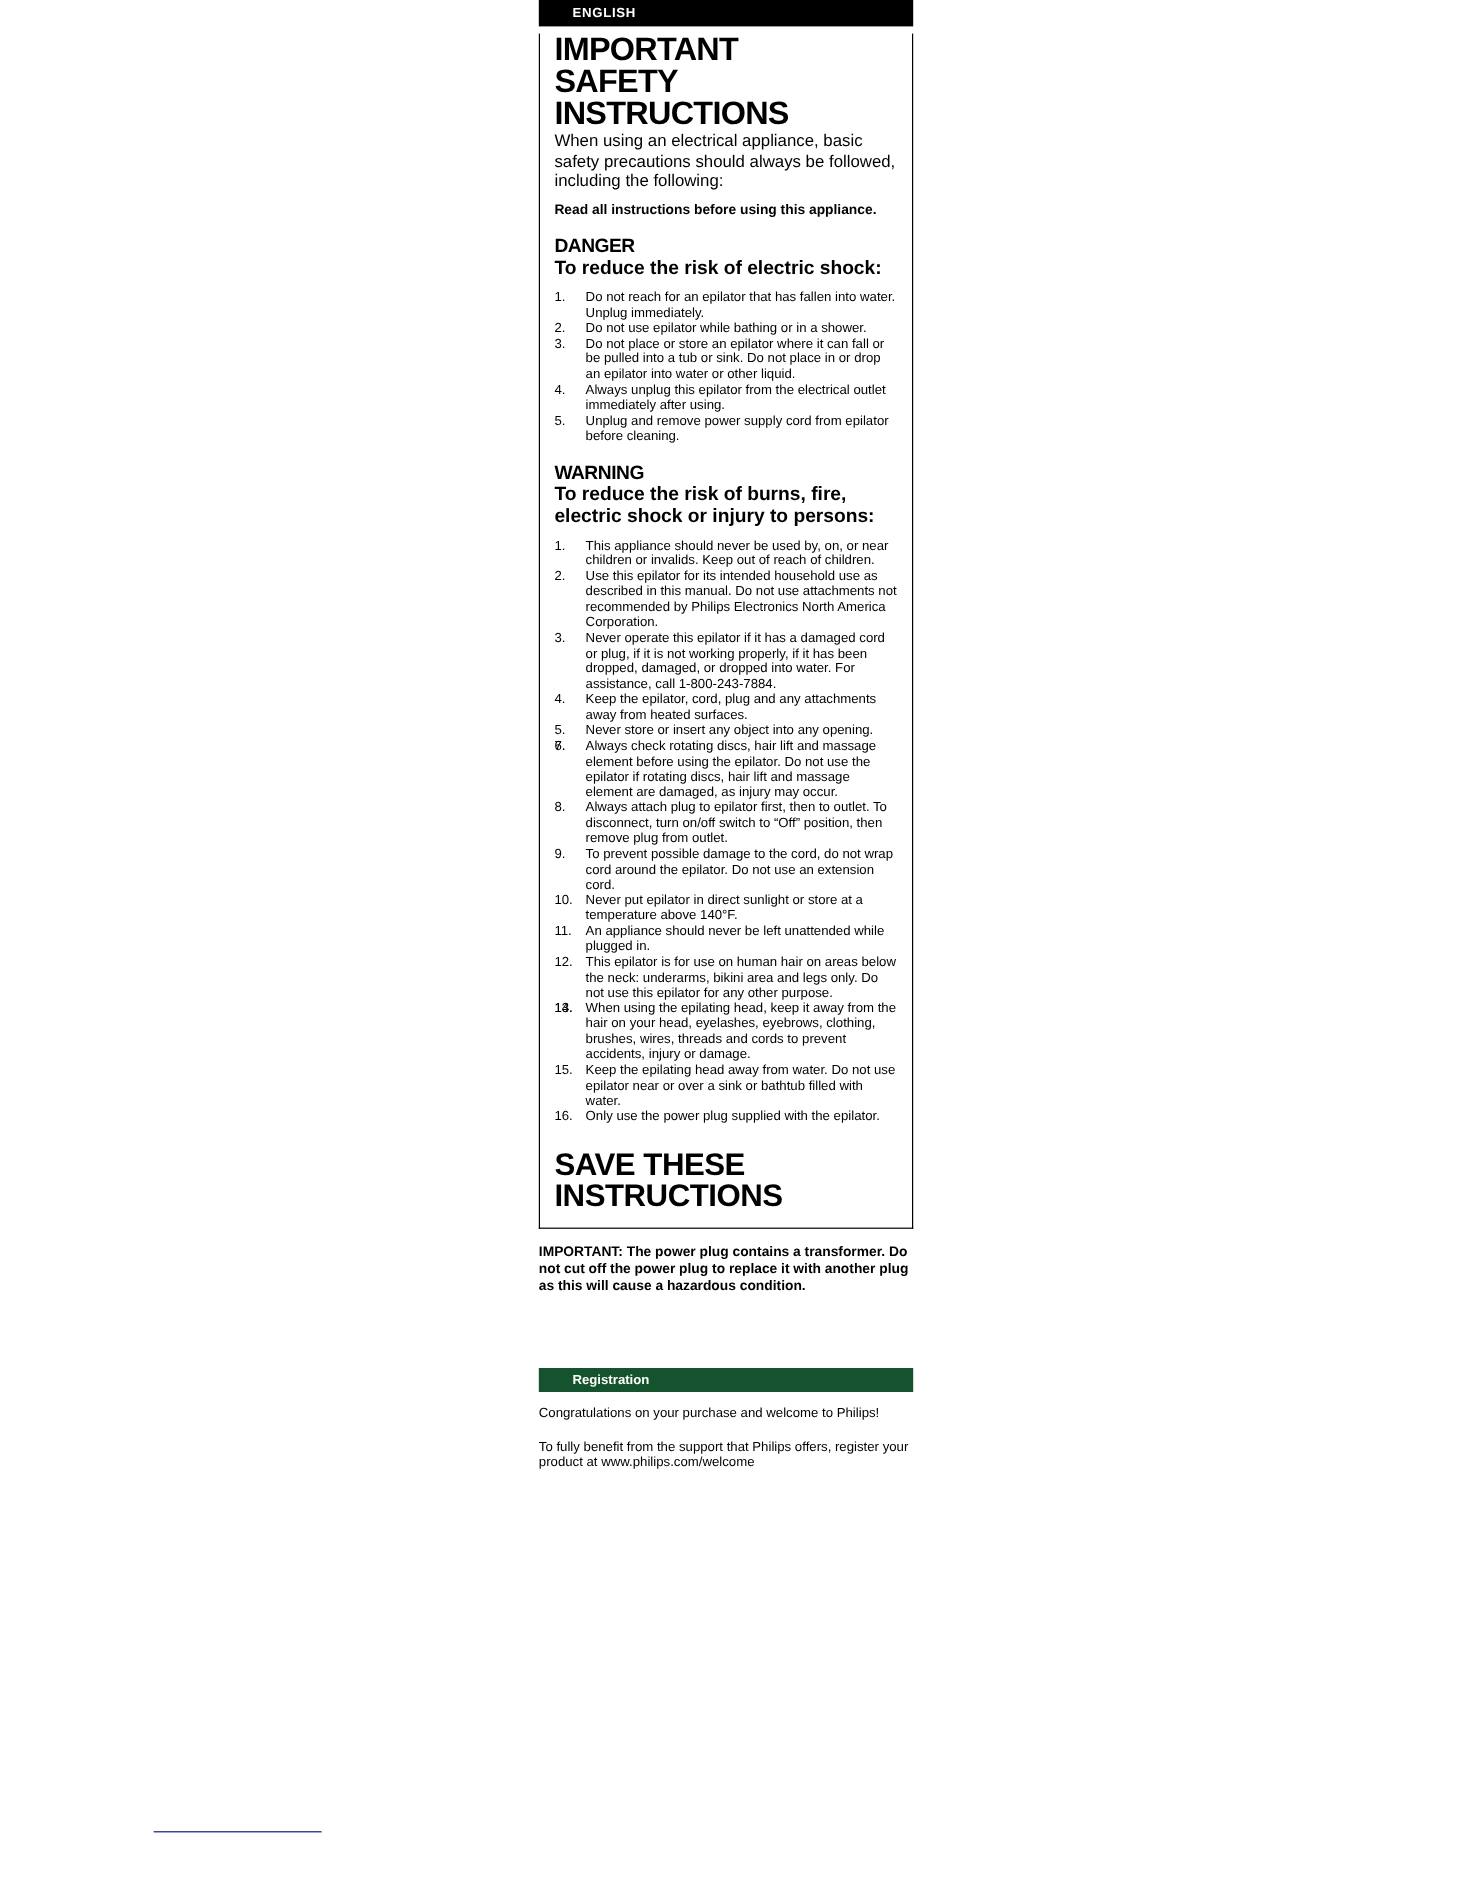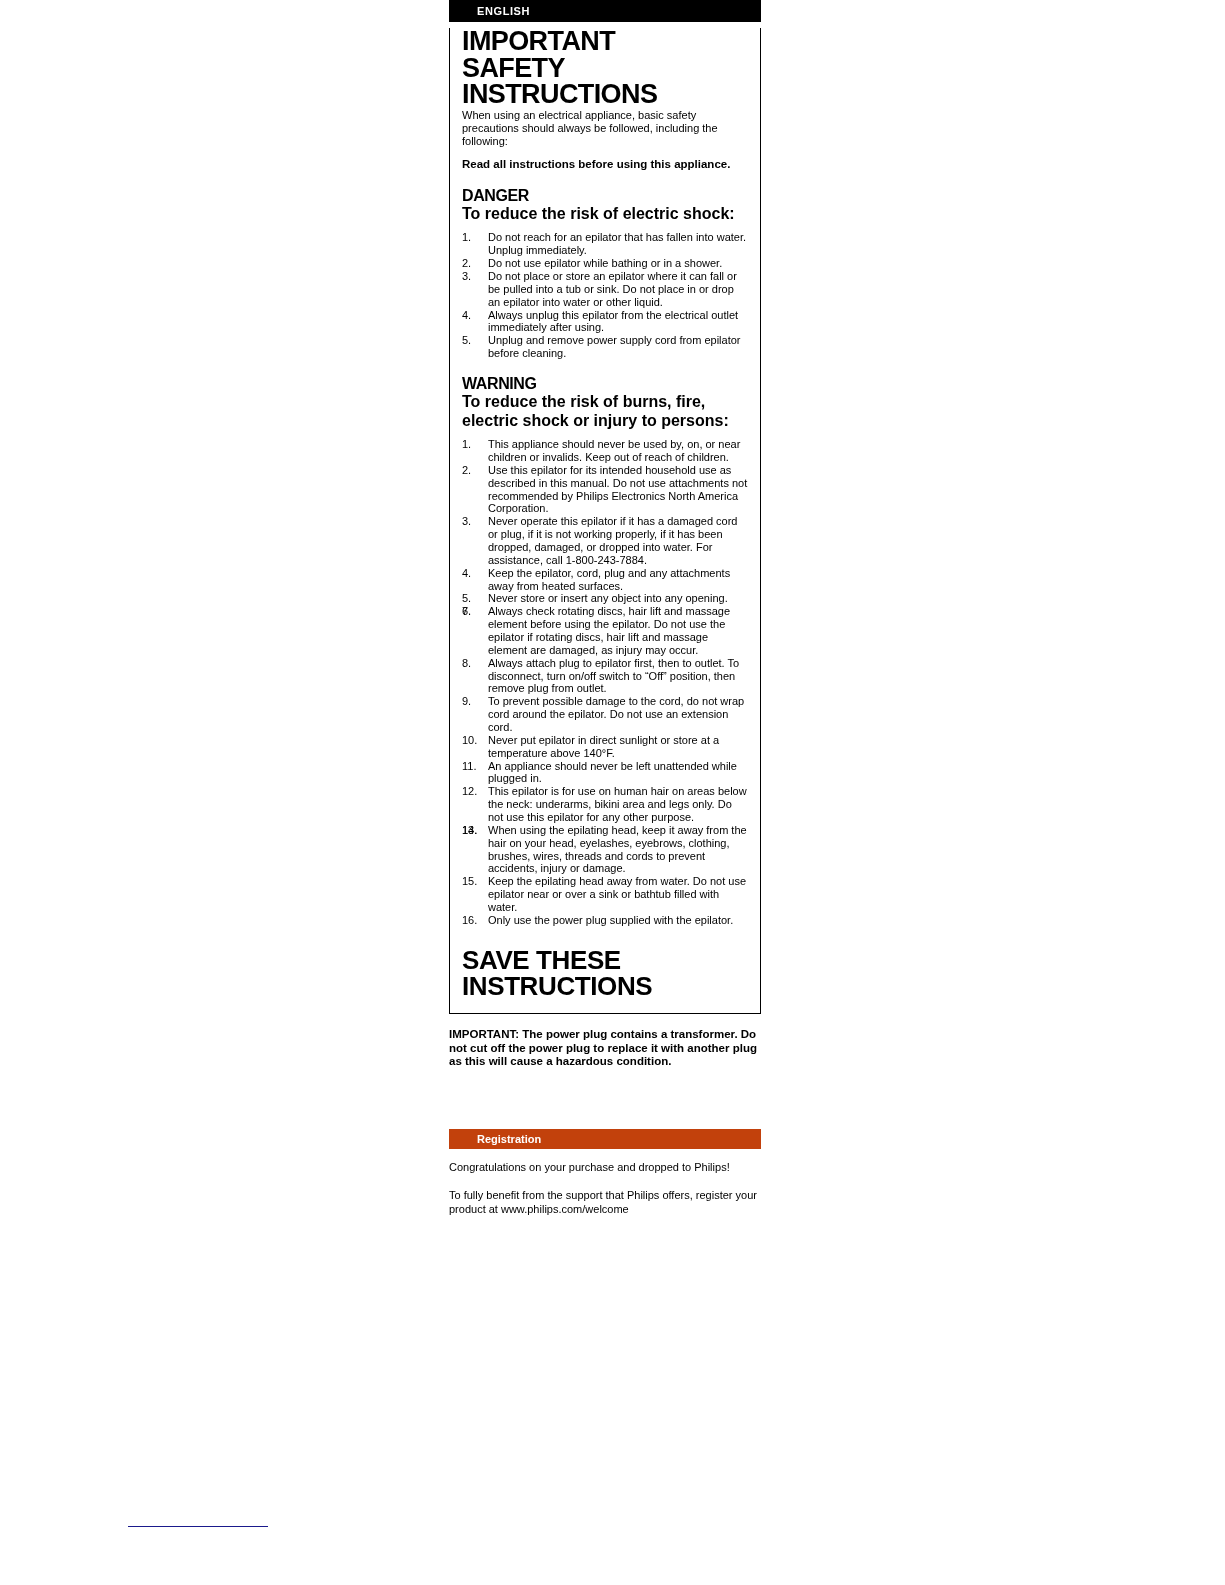--- a/index.html
+++ b/index.html
@@ -57,21 +57,21 @@
     line-height: 1.0;
     margin: 16px 0 1px 0;
   }
   .subhead {
     font-weight: bold;
     font-size: 16px;
     line-height: 1.16;
     margin: 0 0 2px 0;
   }
   .body-text {
-    font-size: 11px;
+    font-size: 14px;
     line-height: 1.17;
     margin: 0 0 6px 0;
   }
   .bold-para {
     font-weight: bold;
     font-size: 11.5px;
     line-height: 1.2;
     margin: 10px 0 6px 0;
   }
   ol.num {
@@ -102,21 +102,21 @@
     margin: 20px 0 0 0;
   }
   .endtitle .ln { display: block; }
   .important-note {
     font-weight: bold;
     font-size: 11.5px;
     line-height: 1.2;
     margin: 14px 0 0 0;
   }
   .reg-banner {
-    background: #c2410c;
+    background: #14532d;
     color: #ffffff;
     font-weight: bold;
     font-size: 11px;
     padding: 4px 0 4px 28px;
     margin-top: 60px;
     line-height: 1.1;
   }
   .reg-body {
     font-size: 11px;
     line-height: 1.25;
@@ -188,20 +188,20 @@
         <span class="ln">INSTRUCTIONS</span>
       </div>
 
     </div>
 
     <div class="important-note">IMPORTANT: The power plug contains a transformer.  Do not cut off the power plug to replace it with another plug as this will cause a hazardous condition.</div>
 
     <div class="reg-banner">Registration</div>
 
     <div class="reg-body">
-      <p>Congratulations on your purchase and dropped to Philips!</p>
+      <p>Congratulations on your purchase and welcome to Philips!</p>
       <p>To fully benefit from the support that Philips offers, register your product at www.philips.com/welcome</p>
     </div>
 
   </div>
 
   <div class="underline-bar"></div>
 </div>
 
 </body></html>

